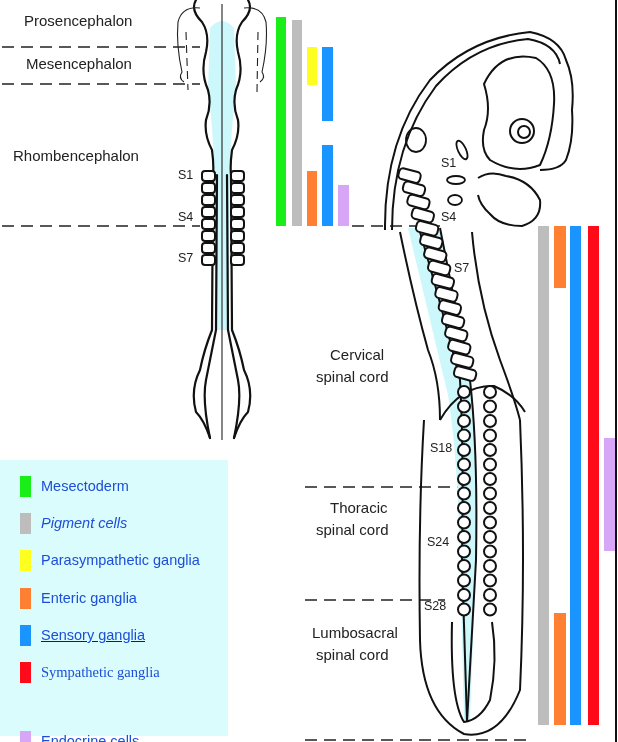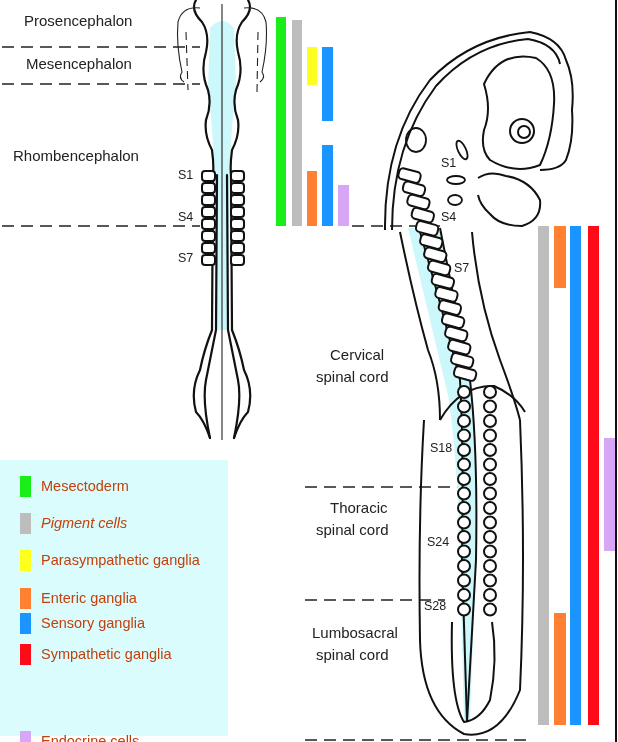--- a/index.html
+++ b/index.html
@@ -3,21 +3,21 @@
 <meta charset="utf-8">
 <style>
   html,body{margin:0;padding:0;background:#ffffff;}
   body{width:618px;height:742px;position:relative;overflow:hidden;font-family:"Liberation Sans",sans-serif;color:#222;}
   #fig{position:absolute;left:0;top:0;width:618px;height:742px;}
   .lbl{font-family:"Liberation Sans",sans-serif;font-size:15px;fill:#222;}
   .slbl{font-family:"Liberation Sans",sans-serif;font-size:12.5px;fill:#222;}
   .legend{position:absolute;left:0;top:460px;width:228px;height:276px;background:#dafcfc;}
   .legend-item{position:absolute;left:20px;height:22px;display:flex;align-items:center;}
   .swatch{width:11px;height:21px;display:inline-block;margin-right:10px;}
-  .legend-text{font-size:14.5px;color:#c2410c;white-space:nowrap;}
+  .legend-text{font-size:14.5px;color:#1d4ed8;white-space:nowrap;}
   .edge{position:absolute;left:615px;top:0;width:2px;height:742px;background:#111;}
 </style>
 </head>
 <body>
 
 <svg id="fig" viewBox="0 0 618 742" xmlns="http://www.w3.org/2000/svg">
 
   <g stroke="#222" stroke-width="1.5" stroke-dasharray="12,7" fill="none">
     <line x1="2" y1="47" x2="200" y2="47"></line>
     <line x1="2" y1="84" x2="200" y2="84"></line>
@@ -192,25 +192,25 @@
     <span class="legend-text">Pigment cells</span>
   </div>
   <div class="legend-item" style="top:127px;">
     <span class="swatch" style="background: rgb(255, 128, 51);"></span>
     <span class="legend-text">Enteric ganglia</span>
   </div>
   <div class="legend-item" style="top:89px;">
     <span class="swatch" style="background: rgb(255, 255, 31);"></span>
     <span class="legend-text">Parasympathetic ganglia</span>
   </div>
-  <div class="legend-item" style="top:152px;">
+  <div class="legend-item" style="top:164px;text-decoration:underline;">
     <span class="swatch" style="background: rgb(26, 148, 255);"></span>
     <span class="legend-text">Sensory ganglia</span>
   </div>
-  <div class="legend-item" style="top:183px;">
+  <div class="legend-item" style="top:201px;font-family:Liberation Serif, serif;">
     <span class="swatch" style="background: rgb(255, 10, 25);"></span>
     <span class="legend-text">Sympathetic ganglia</span>
   </div>
   <div class="legend-item" style="top:234px;margin-top:36px;">
     <span class="swatch" style="background: rgb(215, 166, 247);"></span>
     <span class="legend-text">Endocrine cells</span>
   </div>
 </div>
 
 </body></html>

